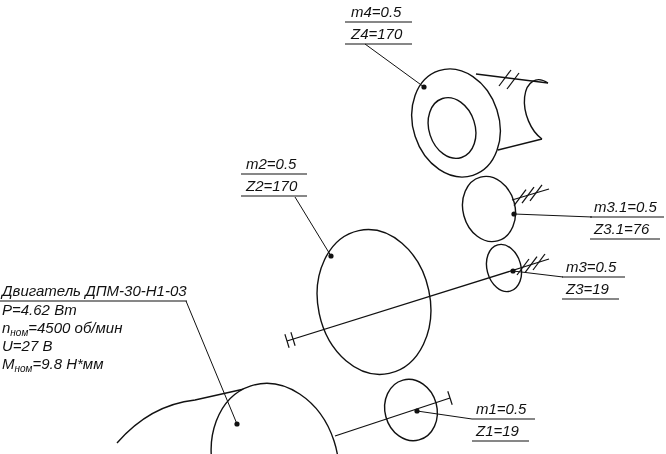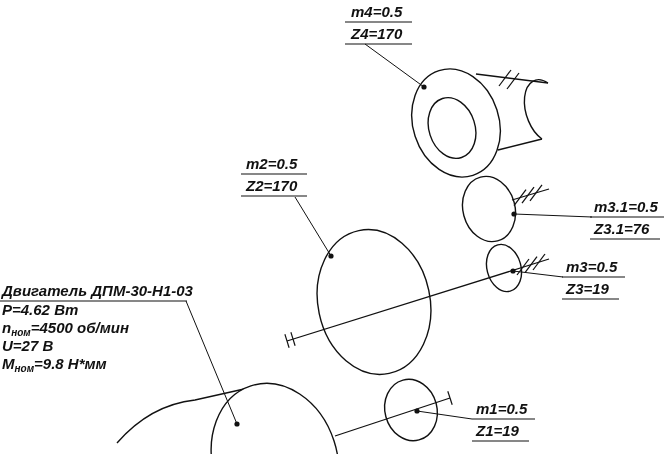--- a/index.html
+++ b/index.html
@@ -2,21 +2,20 @@
 <html><head>
 <meta charset="utf-8">
 <style>
   html,body{margin:0;padding:0;background:#ffffff;}
   .canvas{
     position:relative;
     width:666px;height:454px;
     background:#ffffff;
     overflow:hidden;
     font-family:"Liberation Sans", sans-serif;
-    font-weight:bold;
   }
   svg{display:block;}
   .note{
     font-family:"Liberation Sans", sans-serif;
     font-style:italic;
     font-size:15px;
     fill:#111111;
   }
   .sub{font-size:10px;}
   .outline{stroke:#111111;stroke-width:1.4;fill:none;}

